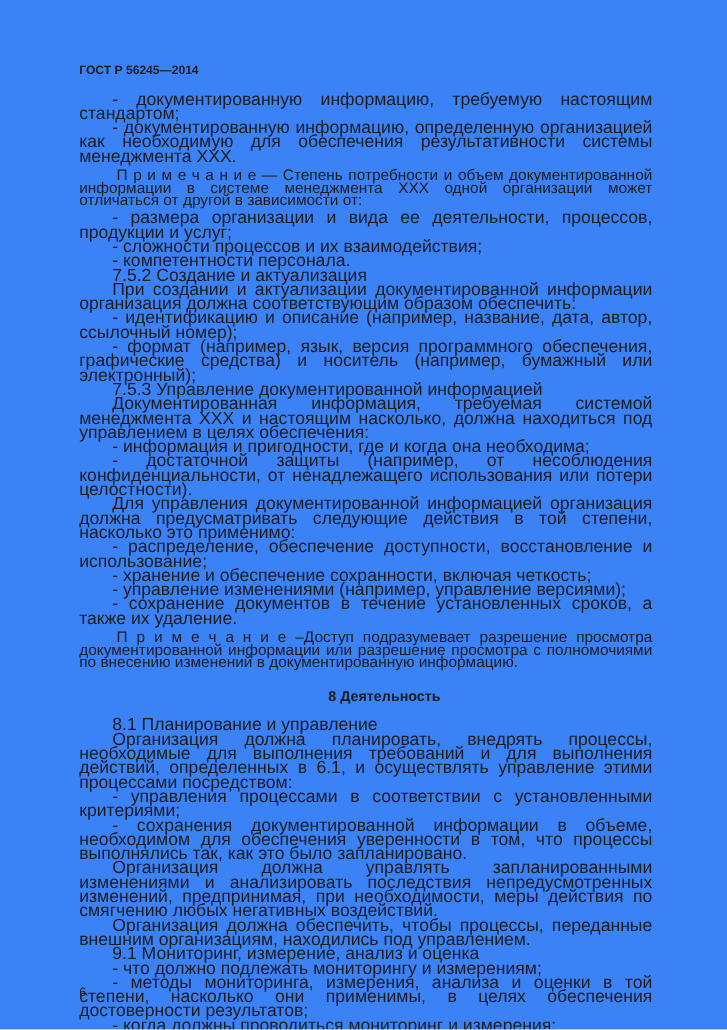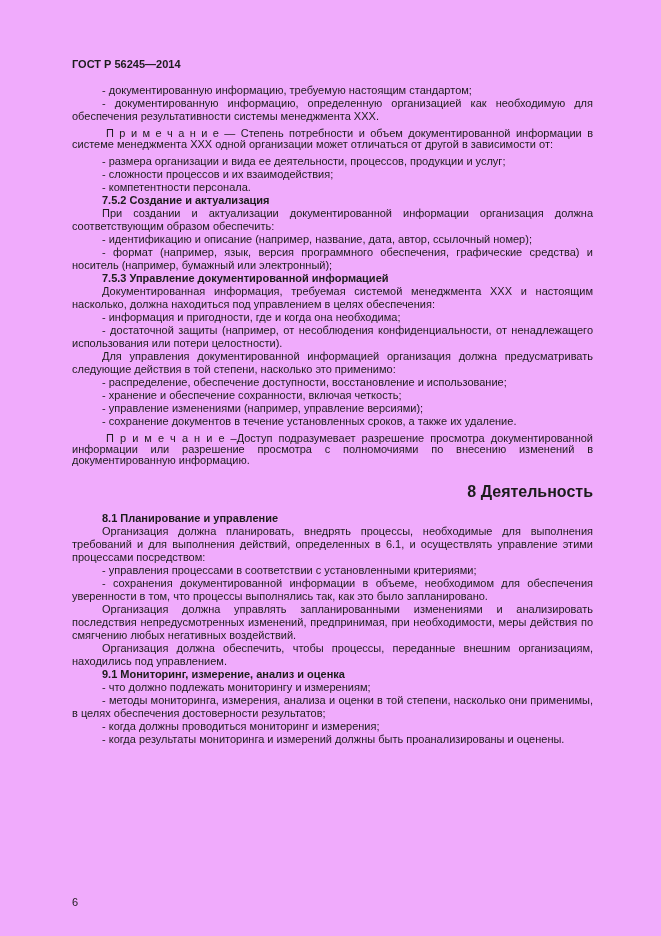--- a/index.html
+++ b/index.html
@@ -5,53 +5,53 @@
   html, body {
     margin: 0;
     padding: 0;
     background: #ffffff;
   }
   .page {
     position: relative;
     width: 661px;
     height: 936px;
     box-sizing: border-box;
-    background: #f0abfc;
+    background: #3b82f6;
     padding: 58px 68px 0 72px;
     font-family: "Liberation Sans", sans-serif;
     color: #1c1c1c;
     overflow: hidden;
   }
   .runhead {
     font-size: 11px;
     font-weight: bold;
     margin: 0 0 14px 0;
   }
   .content p {
     margin: 0;
     text-align: justify;
-    font-size: 11px;
+    font-size: 16px;
     line-height: 13px;
     text-indent: 30px;
   }
   .content p.note {
-    font-size: 11px;
+    font-size: 14px;
     line-height: 11px;
     text-indent: 34px;
     margin: 5px 0 5px 0;
   }
   .content p.hsub {
-    font-weight: bold;
+    font-weight: normal;
     text-align: left;
   }
   .content p.hchapter {
     font-weight: bold;
-    font-size: 16px;
+    font-size: 13px;
     line-height: 15px;
-    text-align: right;
+    text-align: center;
     text-indent: 34px;
     margin: 18px 0 13px 0;
   }
   .pagenum {
     position: absolute;
     left: 72px;
     bottom: 28px;
     font-size: 11px;
   }
 </style>

